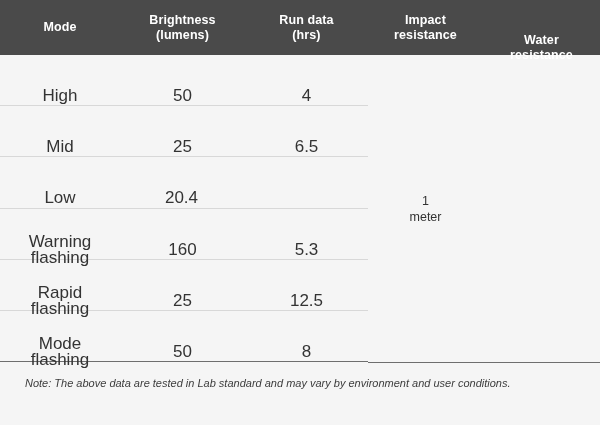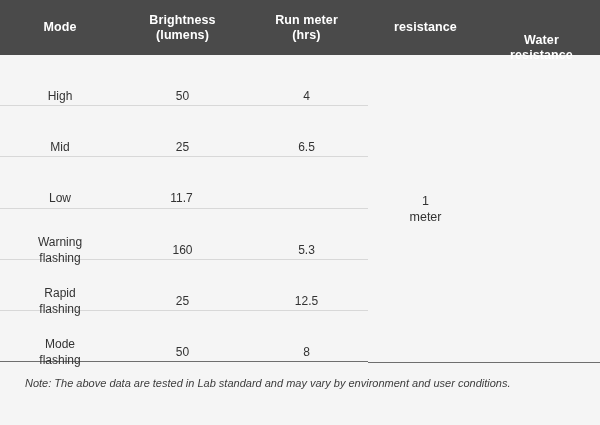--- a/index.html
+++ b/index.html
@@ -58,21 +58,21 @@
     display: flex;
     align-items: center;
     height: 51.2px;
     box-sizing: border-box;
     border-bottom: 1px solid #d8d8d8;
   }
   .row:last-child {
     border-bottom: 1px solid #6e6e6e;
   }
   .cell {
-    font-size: 12px;
+    font-size: 17px;
     color: #333333;
     text-align: center;
     line-height: 16px;
     margin-top: 32px;
   }
   .cell-mode   { width: 120px; }
   .cell-bright { width: 125px; }
   .cell-run    { width: 123px; }
 
   
@@ -116,24 +116,25 @@
 
   <div class="thead">
     <div class="th col-mode">
       <div>Mode</div>
     </div>
     <div class="th col-bright">
       <div>Brightness</div>
       <div>(lumens)</div>
     </div>
     <div class="th col-run">
-      <div>Run meter</div>
+      <div>Run data</div>
       <div>(hrs)</div>
     </div>
     <div class="th col-impact">
+      <div>Impact</div>
       <div>resistance</div>
     </div>
     <div class="th col-water">
       <div>Water</div>
       <div>resistance</div>
     </div>
   </div>
 
   <div class="tbody">
 
@@ -150,21 +151,21 @@
         <div>Mid</div>
       </div>
       <div class="cell cell-bright">25</div>
       <div class="cell cell-run">6.5</div>
     </div>
 
     <div class="row">
       <div class="cell cell-mode">
         <div>Low</div>
       </div>
-      <div class="cell cell-run">11.7</div>
+      <div class="cell cell-run">20.4</div>
     </div>
 
     <div class="row">
       <div class="cell cell-mode">
         <div>Warning</div>
         <div>flashing</div>
       </div>
       <div class="cell cell-bright">160</div>
       <div class="cell cell-run">5.3</div>
     </div>

